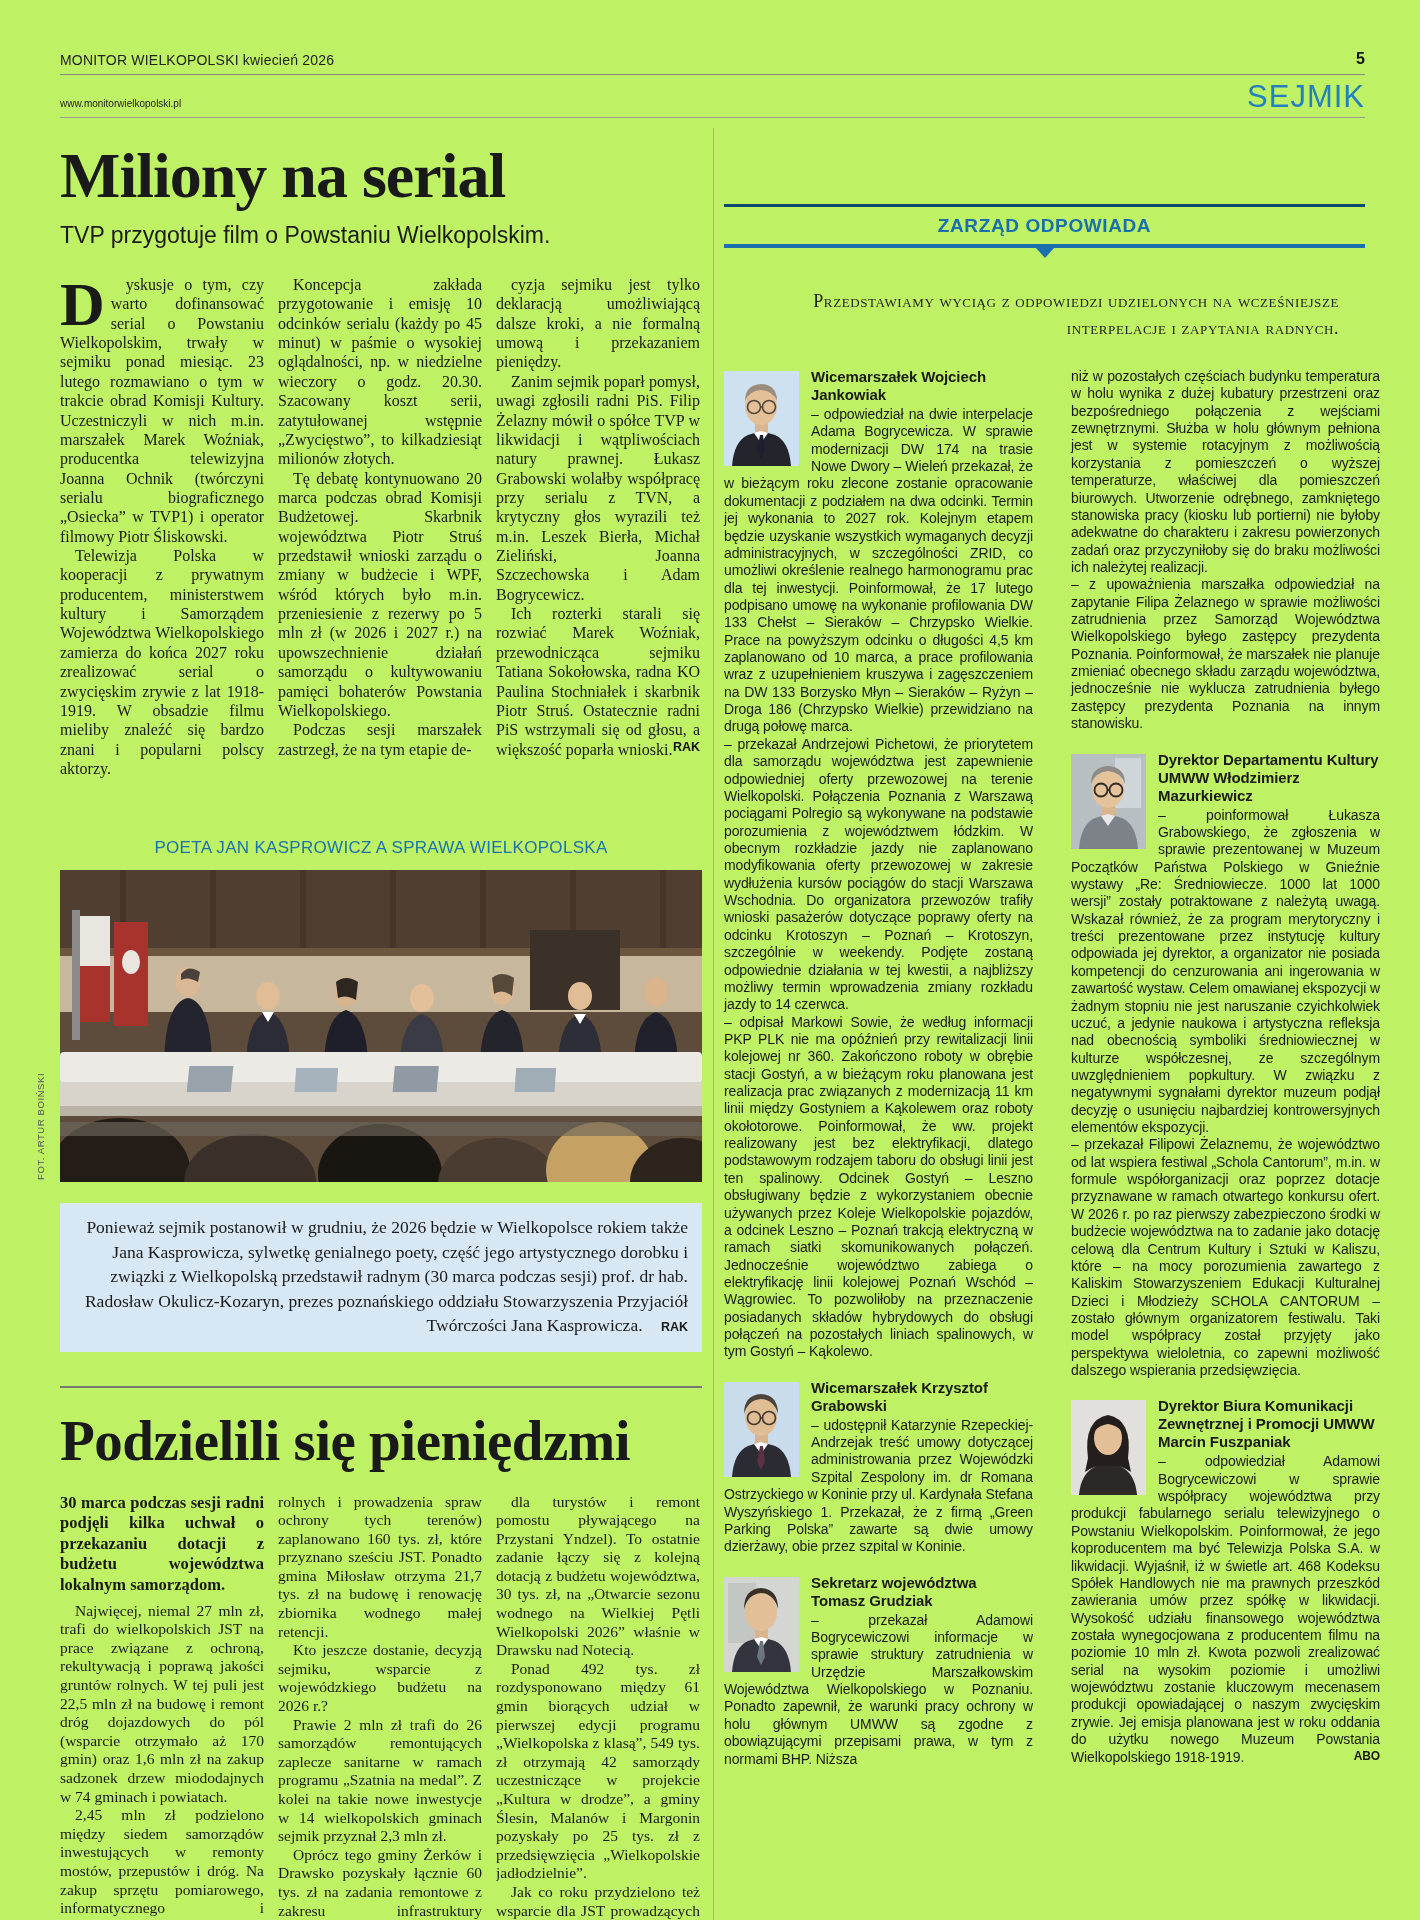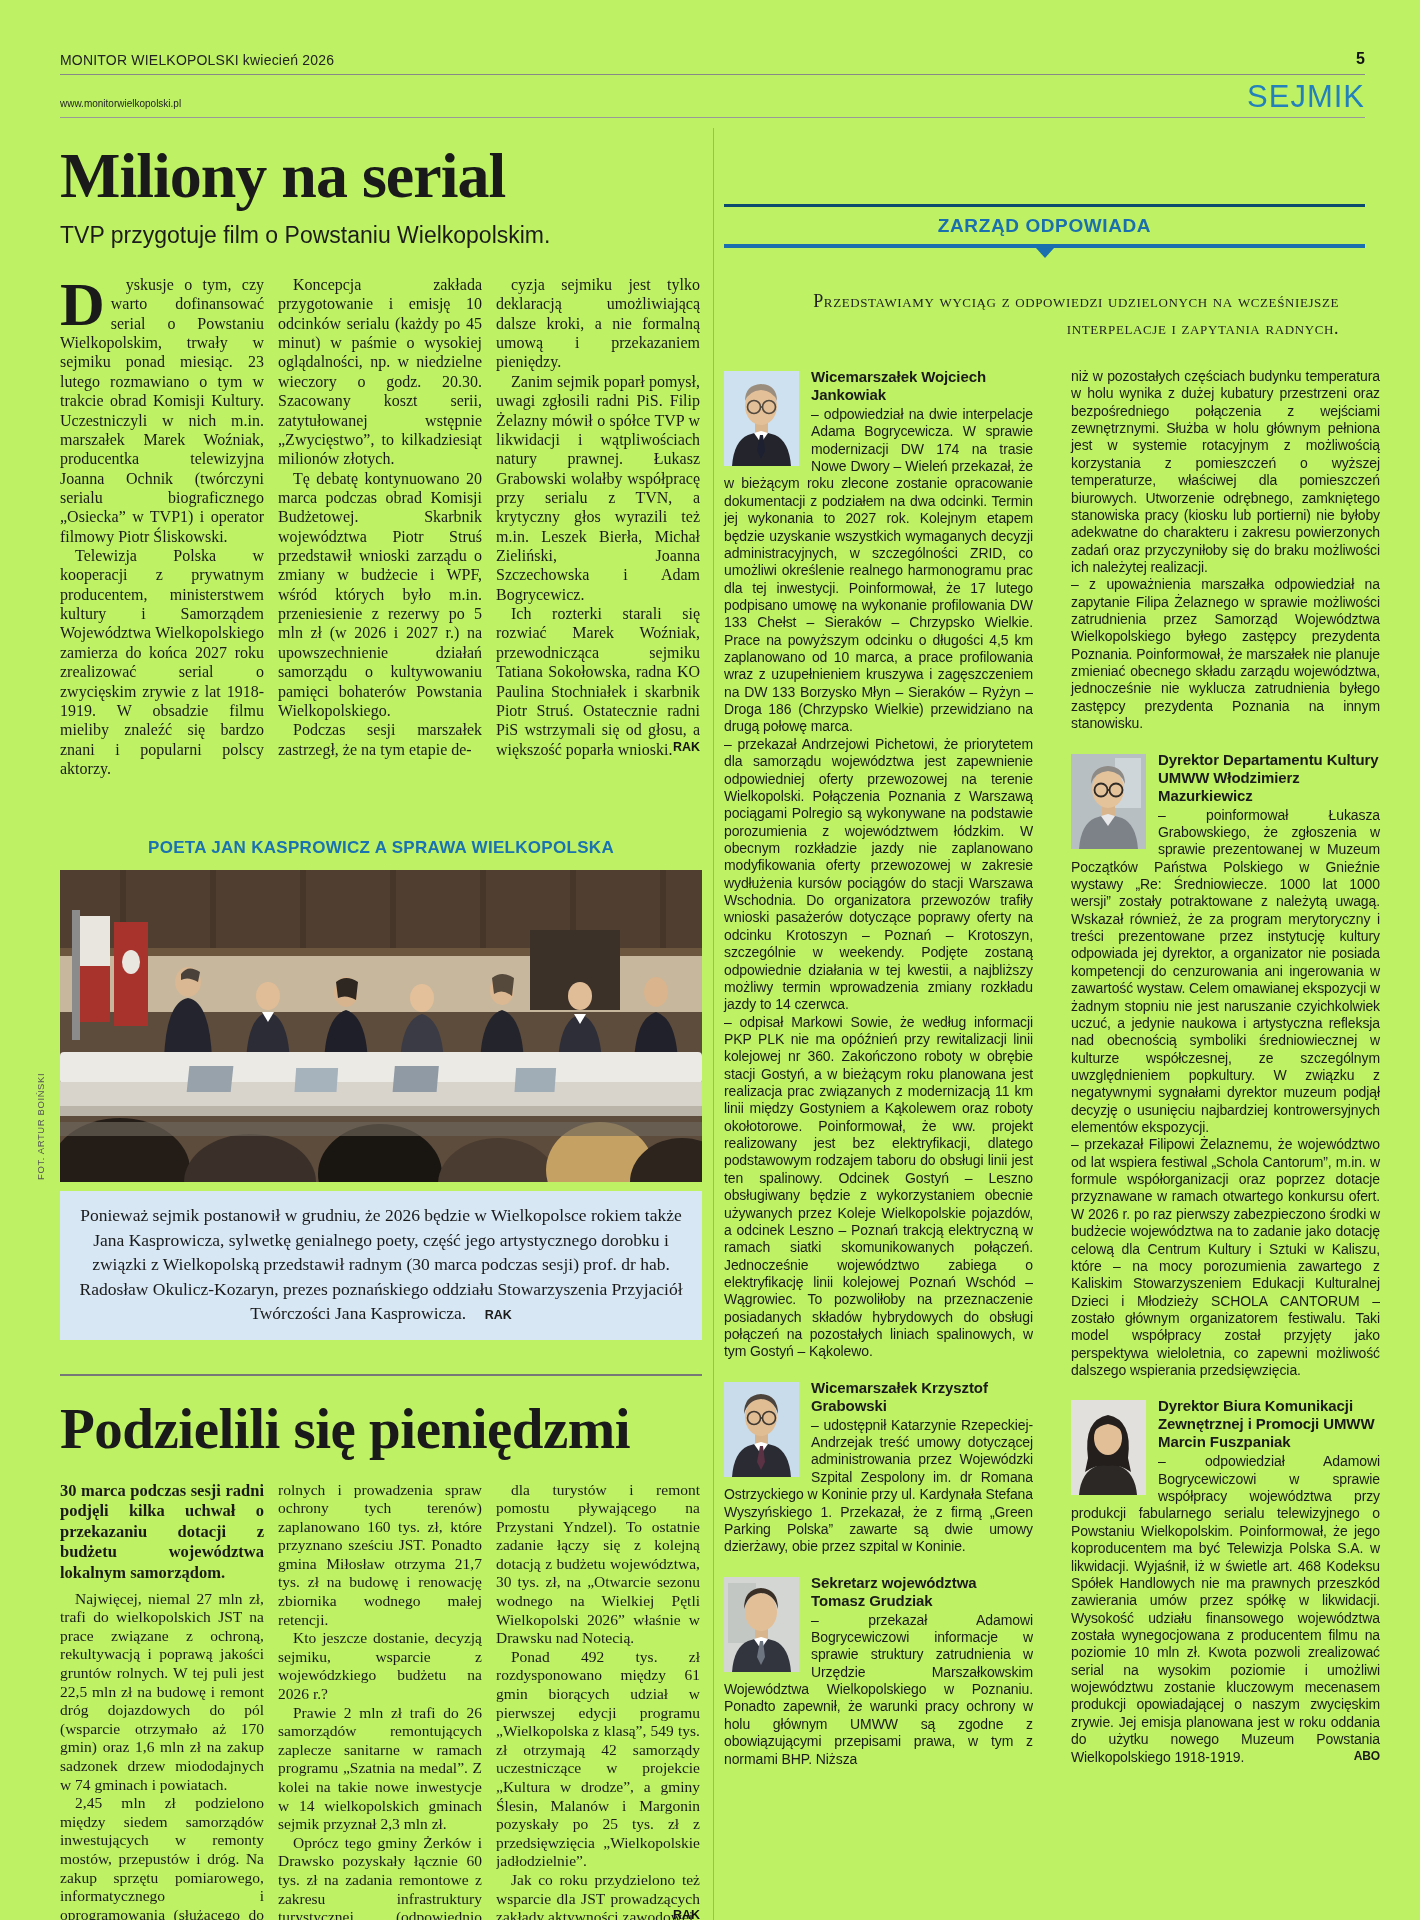--- a/index.html
+++ b/index.html
@@ -33,29 +33,29 @@
   .cols .col { width:204px; flex:none; overflow:hidden; }
   .a1 .col { height:545px; font-size:16px; line-height:1.21; }
   .cols p { margin:0; text-indent:15px; }
   .cols p:first-child { text-indent:15px; }
   .col.cont > p:first-child, .col.dropcol > p:first-child { text-indent:0; }
   .dropcap { float:left; font-size:62px; line-height:.82; font-weight:bold; padding:4px 6px 0 0; }
   .sig-row { text-align:right; margin-top:-19px; font-family:"Liberation Sans",sans-serif;
              font-weight:bold; font-size:12.5px; color:#111; }
 
   
-  .kicker { text-align:center; font-family:"Liberation Sans",sans-serif; font-weight:bold;
+  .kicker { text-align:center; font-family:"Liberation Sans",sans-serif; font-weight:normal;
             font-size:17px; color:#1a72b0; letter-spacing:.3px; margin:18px 0 12px; }
   .photo-wrap { position:relative; width:642px; }
   .photo-wrap svg { display:block; }
   .photo-credit { position:absolute; left:-14px; bottom:2px; transform:rotate(-90deg);
     transform-origin:left bottom; font-family:"Liberation Sans",sans-serif;
     font-size:9.5px; color:#555; letter-spacing:.6px; white-space:nowrap; }
-  .caption { background:#d7e7f4; padding:12px 14px 14px; margin-top:9px;
-             font-size:17.5px; line-height:1.4; text-align:center; }
+  .caption { background:#d7e7f4; padding:12px 14px 14px; margin-top:21px;
+             font-size:17.5px; line-height:1.4; text-align:right; }
   .caption .sig { font-family:"Liberation Sans",sans-serif; font-weight:bold; font-size:12.5px; margin-left:14px; }
 
   
   .a2-rule { border:0; border-top:2px solid #777; margin:34px 0 0; }
   .a2-title { font-size:57px; font-weight:bold; letter-spacing:-.5px; margin:24px 0 24px; line-height:1; }
   .a2 .col { height:505px; font-size:15.5px; line-height:1.2; }
   .a2 .lead { font-weight:bold; font-size:16.5px; line-height:1.25; text-indent:0 !important; margin-bottom:6px; }
 
   
   .zo-head { margin-top:84px; border-top:3px solid #0c4a6e; position:relative; }

